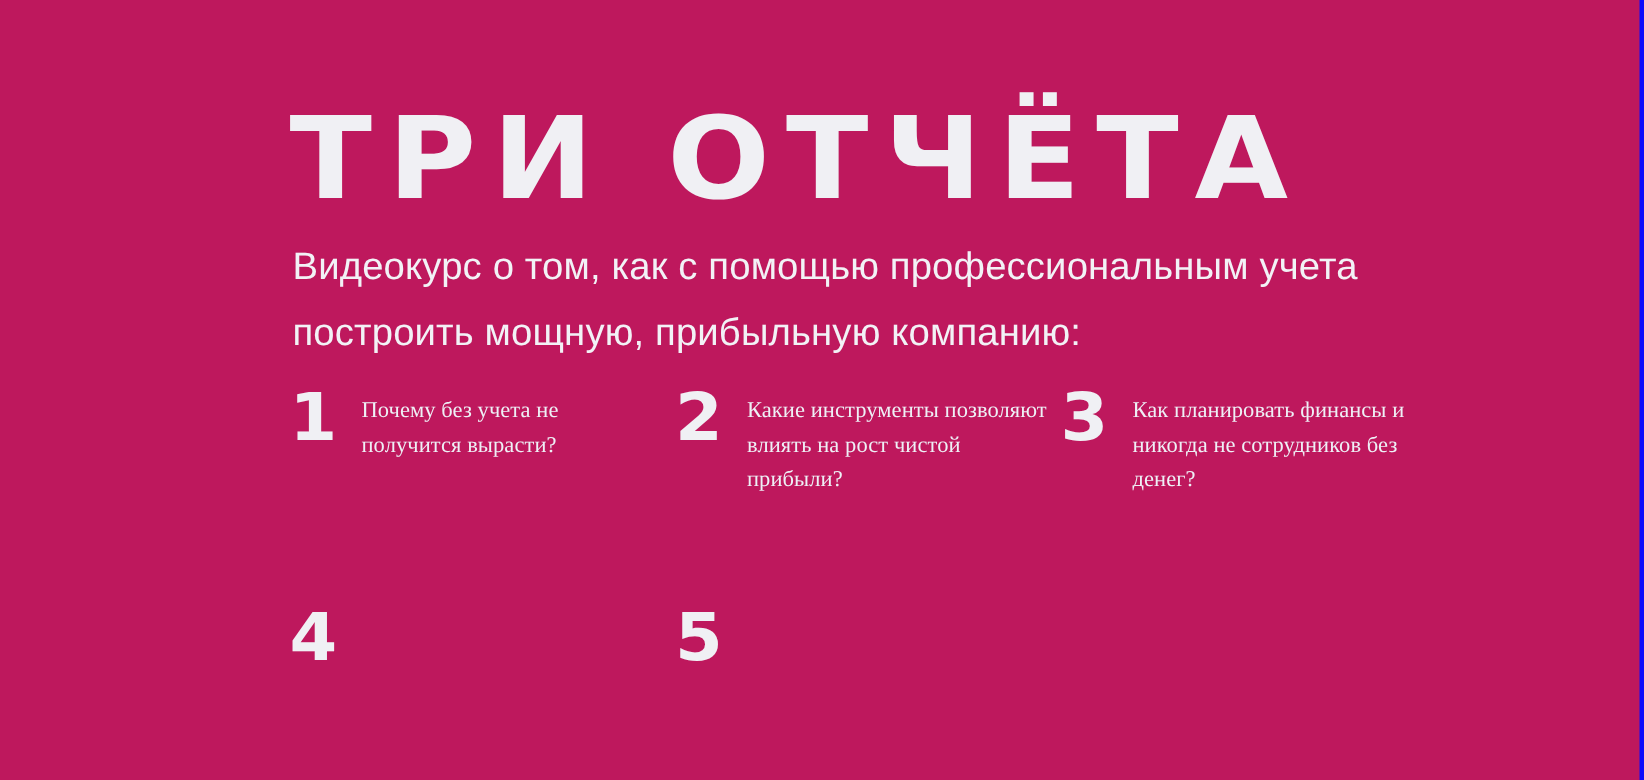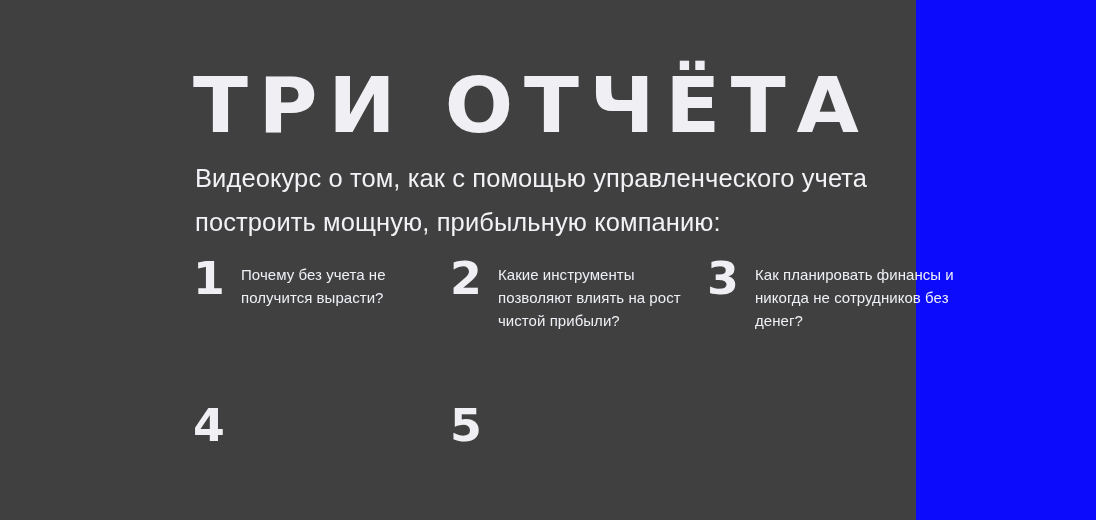--- a/index.html
+++ b/index.html
@@ -10,23 +10,23 @@
     width: 1096px;
     height: 520px;
     overflow: hidden;
     background: #0d0bfb;
     font-family: "Liberation Sans", "DejaVu Sans", sans-serif;
     -webkit-font-smoothing: antialiased;
   }
 
   .hero {
     position: relative;
-    width: 916px;
+    width: 1093px;
     height: 520px;
-    background: #404040;
+    background: #be185d;
     box-sizing: border-box;
   }
 
   
   .hero-title {
     position: absolute;
     left: 193px;
     top: 12px;
     width: 700px;
     font-family: "DejaVu Sans", "Liberation Sans", sans-serif;
@@ -89,34 +89,35 @@
 
   .item-text {
     flex: 1 1 auto;
     font-size: 15px;
     line-height: 23px;
     font-weight: 500;
     color: #eef0f6;
     padding-top: 5px;
     letter-spacing: 0.05px;
     max-width: 200px;
+    font-family: Liberation Serif, serif;
   }
 
   .item--empty {
     visibility: hidden;
   }
 </style>
 </head>
 <body>
 
 <div class="hero">
 
   <h1 class="hero-title">ТРИ ОТЧЁТА</h1>
 
-  <p class="hero-subtitle">Видеокурс о том, как с помощью управленческого учета построить мощную, прибыльную компанию:</p>
+  <p class="hero-subtitle">Видеокурс о том, как с помощью профессиональным учета построить мощную, прибыльную компанию:</p>
 
   <div class="items-grid">
 
     <div class="item">
       <span class="item-number">1</span>
       <span class="item-text">Почему без учета не получится вырасти?</span>
     </div>
 
     <div class="item">
       <span class="item-number">2</span>

